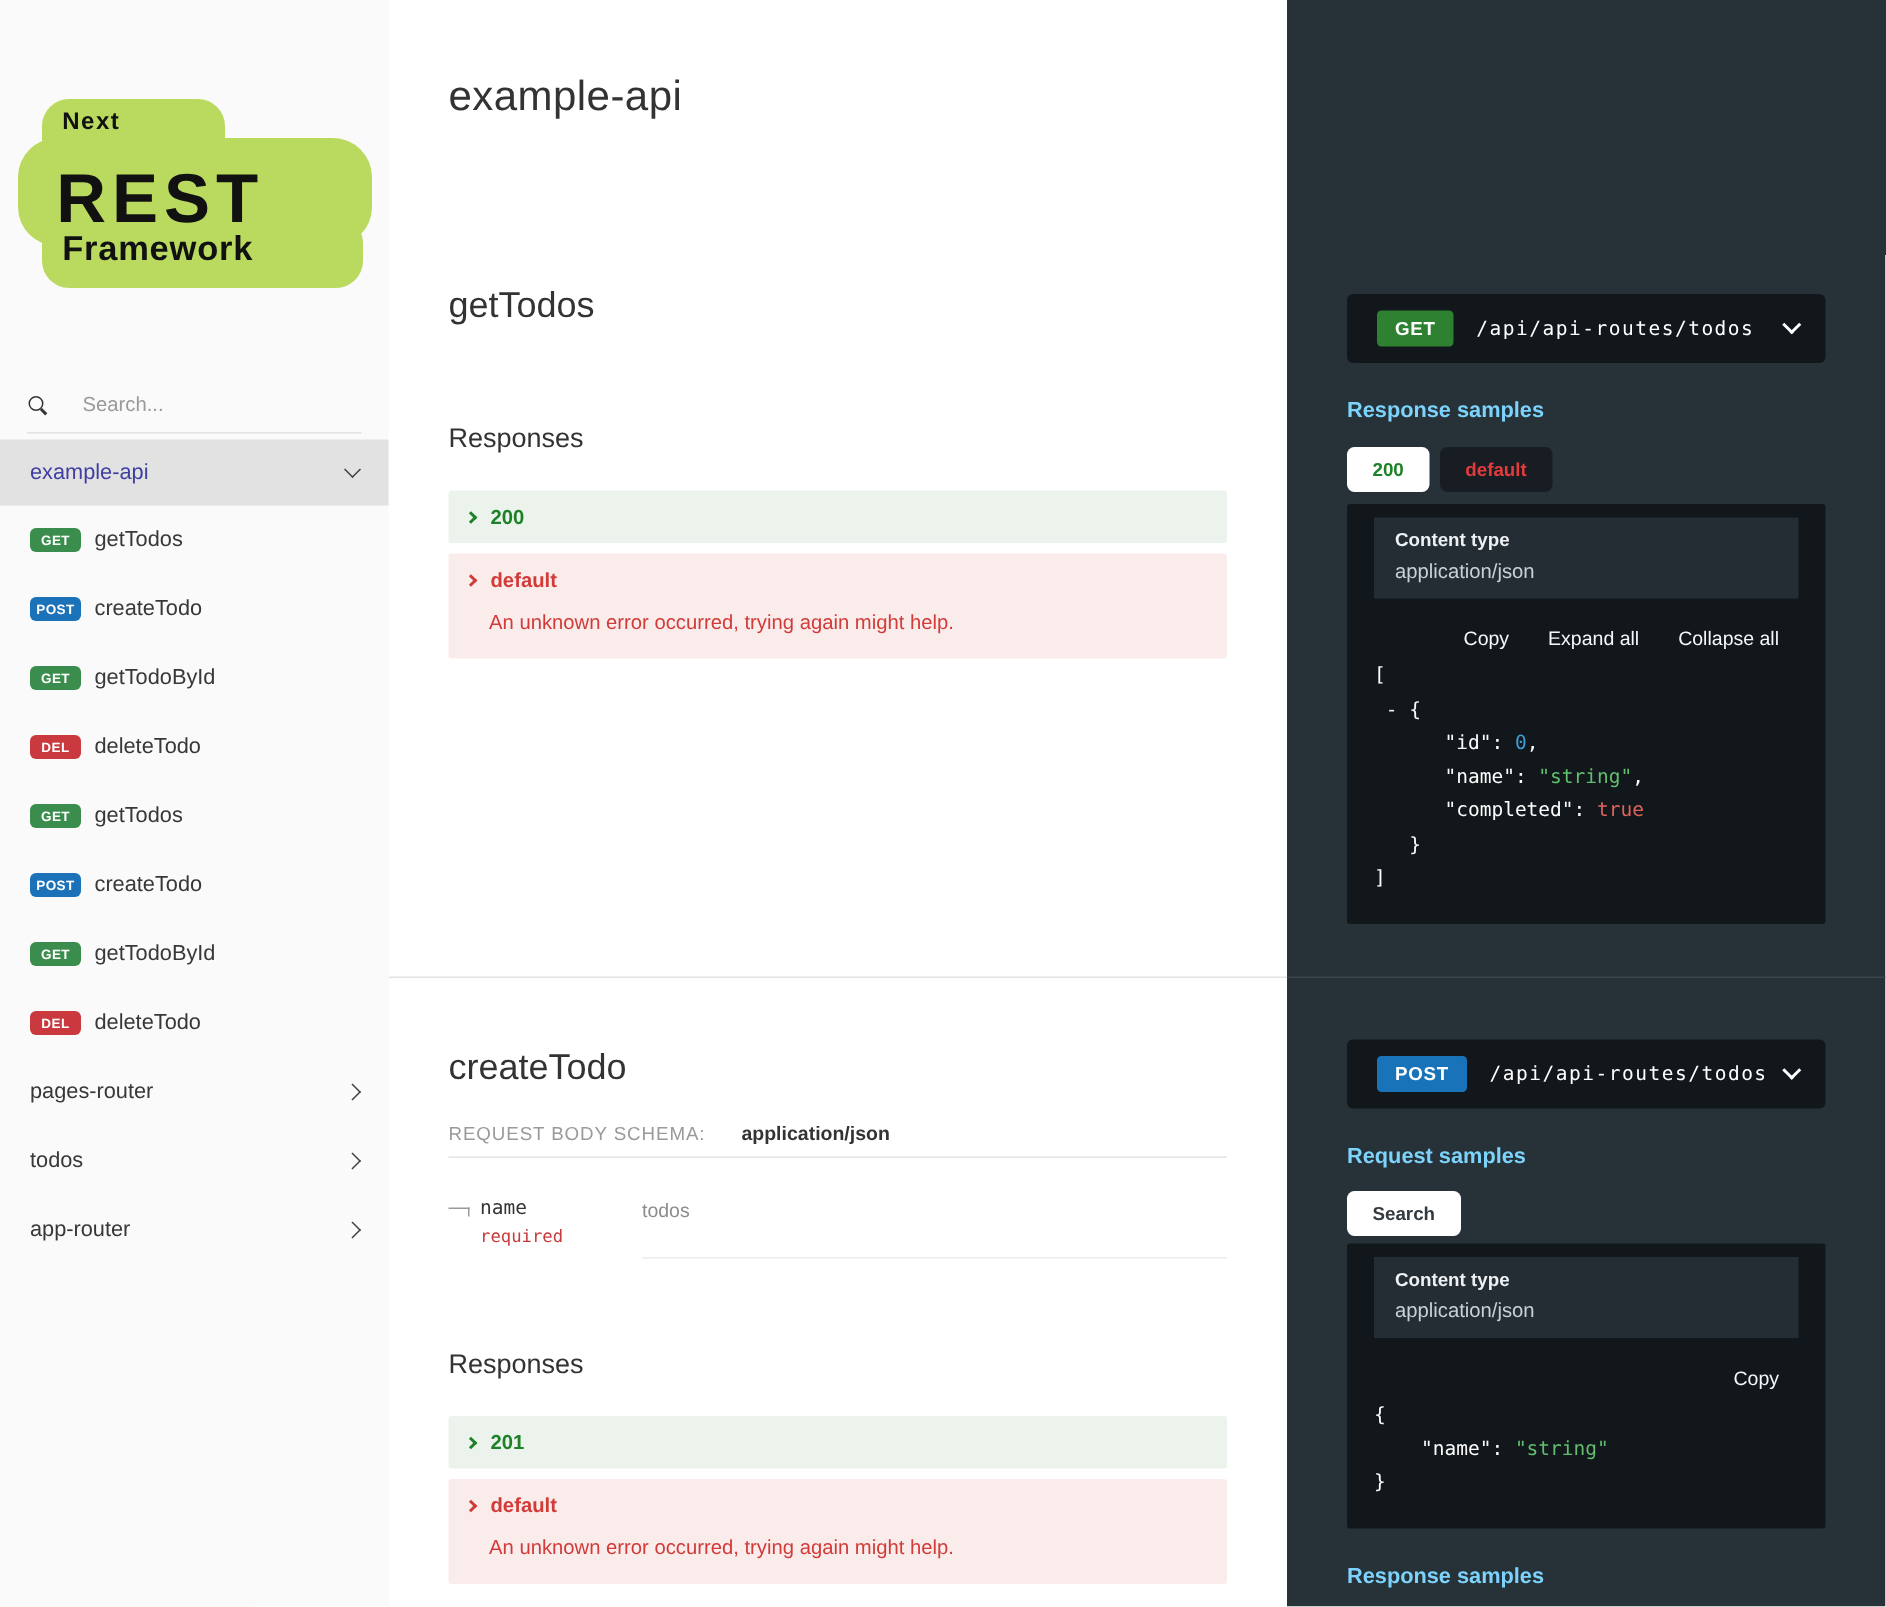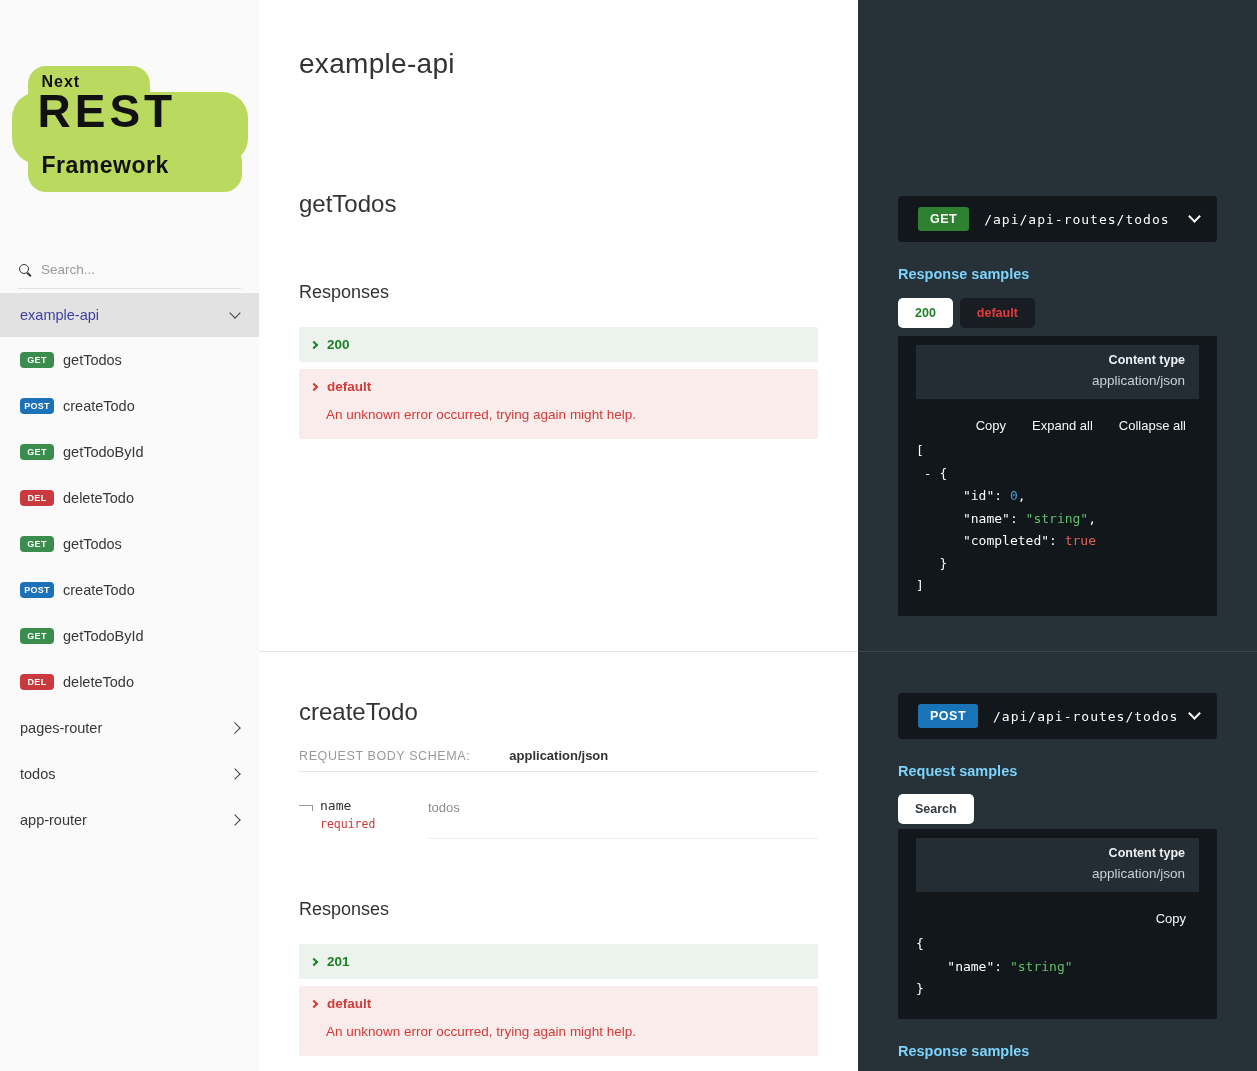--- a/index.html
+++ b/index.html
@@ -16,27 +16,27 @@
     background: #fafafa;
     position: relative;
   }
   .logo-wrap { position: relative; width: 236px; height: 126px; margin: 66px auto 0; }
   .blob { position: absolute; background: #bada5f; }
   .blob-top { left: 16px; top: 0; width: 122px; height: 46px; border-radius: 18px; }
   .blob-mid { left: 0; top: 26px; width: 236px; height: 72px; border-radius: 26px; }
   .blob-bot { left: 16px; top: 78px; width: 214px; height: 48px; border-radius: 18px; }
   .logo-text { position: absolute; color: #111; font-weight: 800; line-height: 1; }
   .logo-next { left: 30px; top: 8px; font-size: 16px; letter-spacing: 1px; }
-  .logo-rest { left: 26px; top: 22px; font-size: 46px; letter-spacing: 4px; }
+  .logo-rest { left: 26px; top: 43px; font-size: 46px; letter-spacing: 4px; }
   .logo-framework { left: 30px; top: 88px; font-size: 23px; letter-spacing: 0.5px; }
 
   .search-row {
     margin: 70px 18px 0; padding-bottom: 11px;
     border-bottom: 1px solid #e2e2e2;
-    display: flex; align-items: center; gap: 9px;
+    display: flex; align-items: center; gap: 23px;
   }
   .search-icon { width: 14px; height: 14px; position: relative; flex: none; }
   .search-icon::before {
     content: ""; position: absolute; left: 1px; top: 1px;
     width: 8px; height: 8px; border: 1.8px solid #333; border-radius: 50%;
   }
   .search-icon::after {
     content: ""; position: absolute; left: 9.5px; top: 9.5px;
     width: 5px; height: 1.8px; background: #333; transform: rotate(45deg); transform-origin: 0 0;
   }
@@ -84,21 +84,21 @@
   .resp-row.success { background: #ebf3ec; color: #1d8127; }
   .resp-row.error   { background: #fbecec; color: #d13b38; }
   .resp-head { display: flex; align-items: center; font-size: 13.5px; font-weight: 700; }
   .resp-chev { width: 6px; height: 6px; border-top: 2px solid; border-right: 2px solid; transform: rotate(45deg); margin: 0 10px 0 2px; flex: none; }
   .resp-desc { margin: 13px 0 4px 17px; font-size: 13.5px; font-weight: 400; }
   .resp-row.error { padding-bottom: 13px; }
 
   .req-body-row {
     margin-top: 22px; padding-bottom: 8px;
     border-bottom: 1px solid #e4e4e4;
-    display: flex; align-items: baseline; gap: 15px;
+    display: flex; align-items: baseline;
   }
   .req-body-label { font-size: 12.5px; color: #9a9a9a; letter-spacing: 0.6px; }
   .req-body-type { margin-left: 24px; font-size: 13px; font-weight: 700; color: #333; }
 
   .field-row { display: flex; margin-top: 26px; }
   .field-left { width: 129px; flex: none; }
   .fname-line { display: flex; align-items: center; }
   .connector { width: 14px; height: 7px; border-top: 1px solid #9a9a9a; position: relative; margin: 6px 7px 0 0; flex: none; }
   .connector::after { content: ""; position: absolute; right: 0; top: -1px; width: 1px; height: 6px; background: #9a9a9a; }
   .fname { font-family: "DejaVu Sans Mono", monospace; font-size: 13px; color: #333; }
@@ -132,21 +132,21 @@
     font-size: 12.5px; font-weight: 700; padding: 8px 17px;
     border-radius: 5px; cursor: pointer; text-align: center;
   }
   .tab-active-success { background: #ffffff; color: #1d8127; }
   .tab-inactive-error { background: #171d22; color: #e23b3b; }
   .tab-payload { background: #ffffff; color: #333a40; margin-top: 15px; display: inline-block; }
 
   .code-panel { background: #11171a; border-radius: 2px; padding: 9px 18px 18px; }
   .rp-get .code-panel { margin-top: 8px; }
   .rp-post .code-panel { margin-top: 5px; }
-  .ct-box { background: #242d34; padding: 8px 14px 11px; text-align: right; }
+  .ct-box { background: #242d34; padding: 8px 14px 11px; }
   .ct-label { font-size: 12.5px; font-weight: 700; color: #eef1f3; }
   .ct-value { margin-top: 6px; font-size: 13.5px; color: #c9d1d6; }
   .code-actions { margin-top: 19px; display: flex; justify-content: flex-end; gap: 26px; padding-right: 13px; }
   .code-action { font-size: 13px; color: #f5f7f8; cursor: pointer; }
   .code-block {
     margin-top: 7px; font-family: "DejaVu Sans Mono", monospace;
     font-size: 13px; line-height: 22.5px; white-space: pre; color: #fdfdfd;
   }
   .tok-w { color: #fdfdfd; }
   .tok-num { color: #3e9fd8; }

